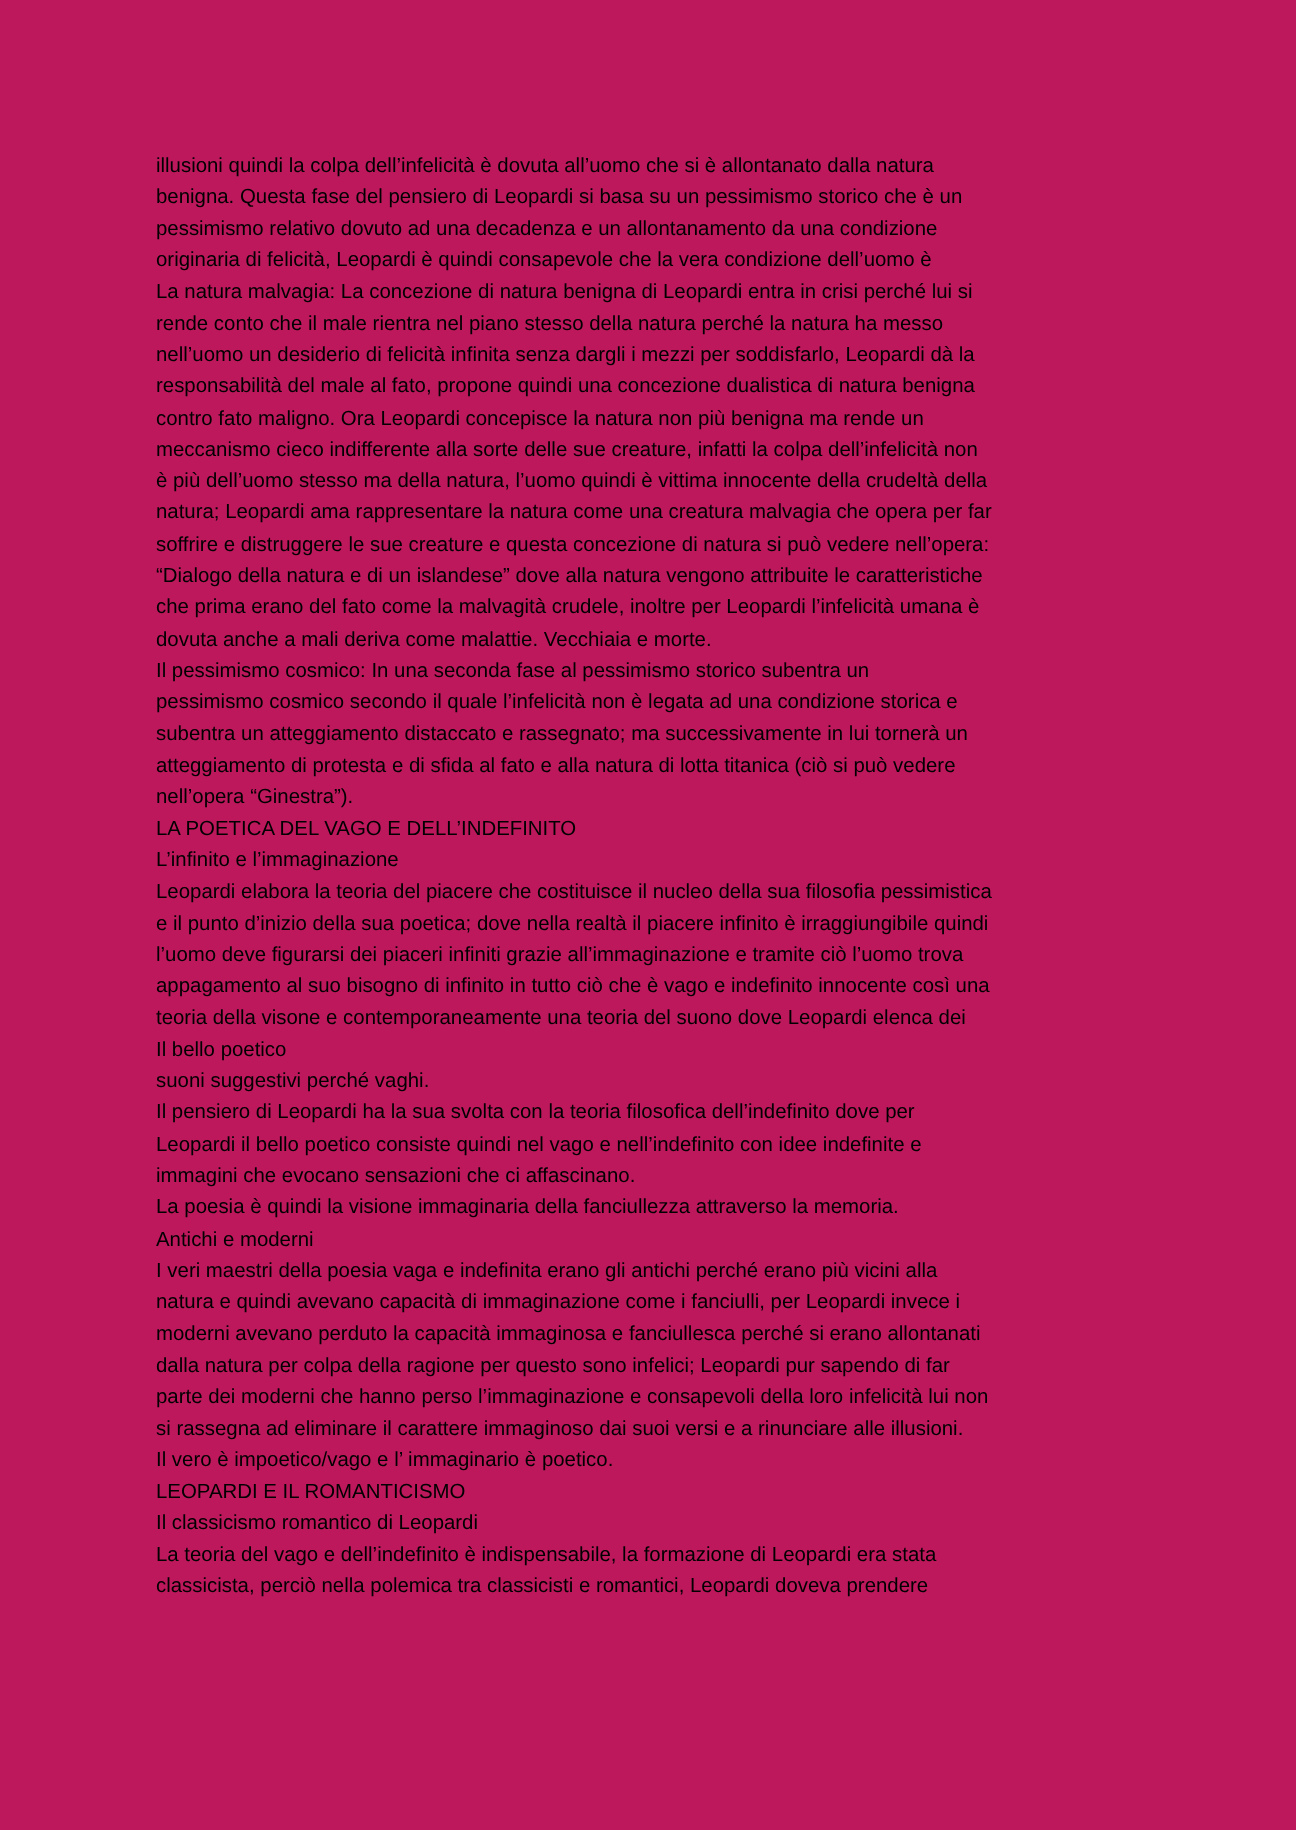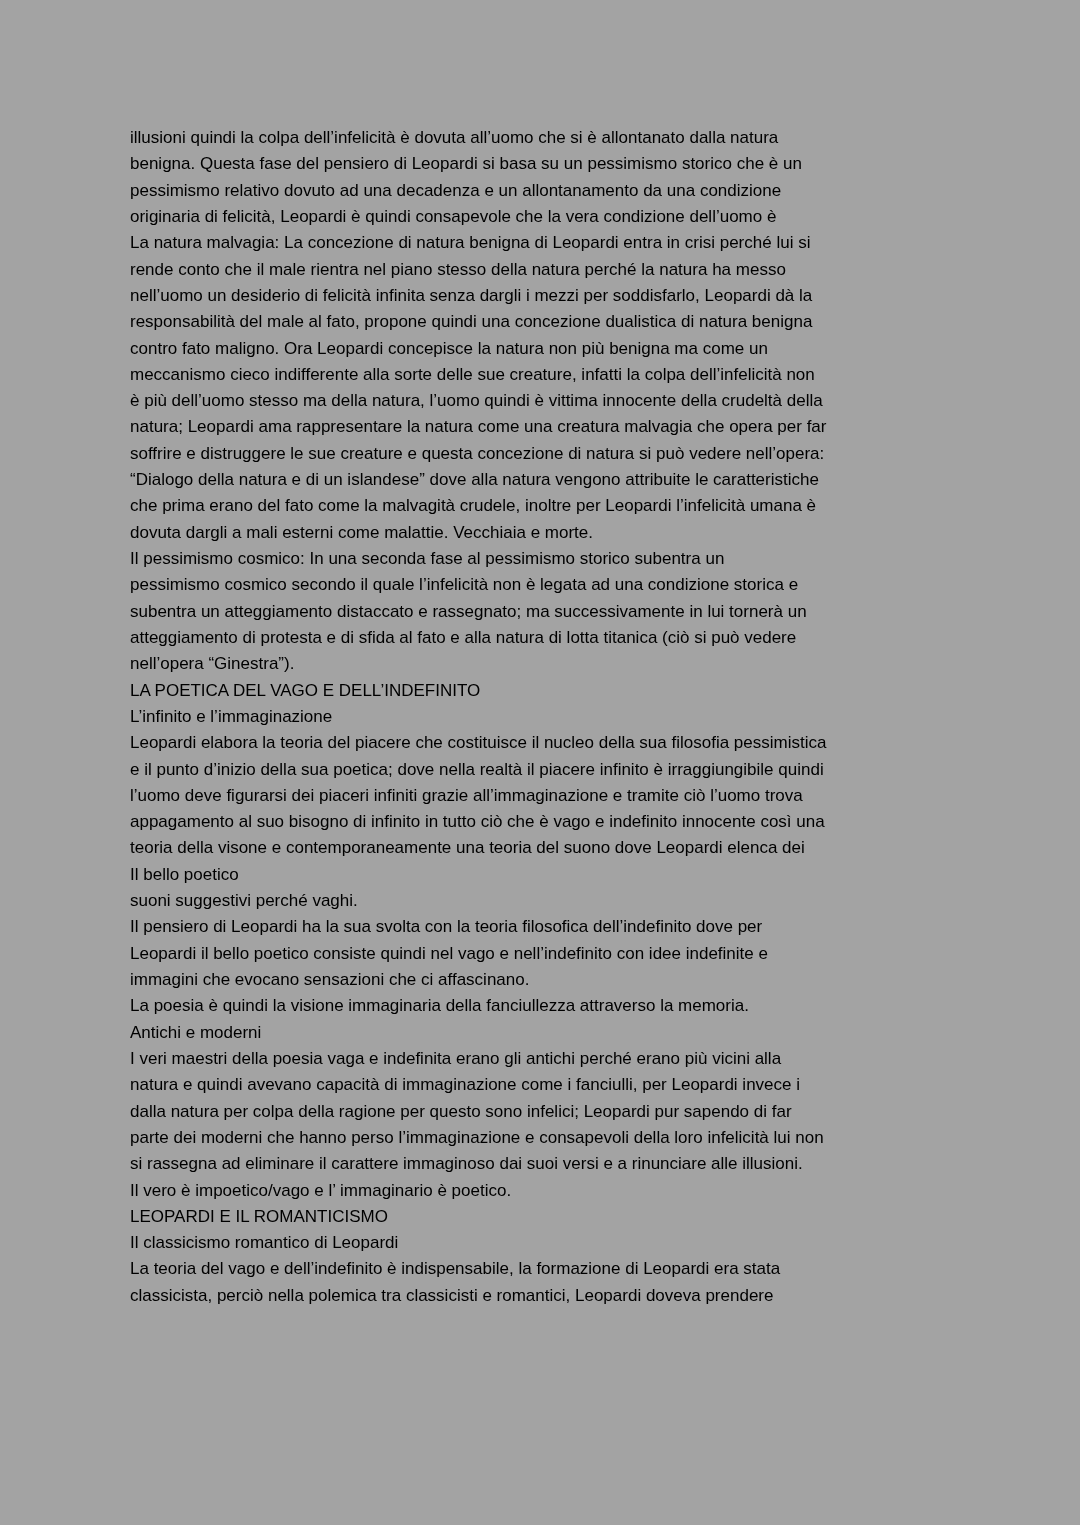--- a/index.html
+++ b/index.html
@@ -6,21 +6,21 @@
   body {
     width: 1080px;
     height: 1525px;
     background: #ffffff;
     font-family: "Liberation Sans", "DejaVu Sans", sans-serif;
   }
   .page {
     position: relative;
     width: 1080px;
     height: 1525px;
-    background: #a3a3a3;
+    background: #be185d;
     overflow: hidden;
   }
   .text-block {
     position: absolute;
     left: 130px;
     top: 125px;
     width: 840px;
     font-size: 17px;
     line-height: 26.32px;
     color: #000000;
@@ -38,28 +38,28 @@
 <div class="page">
   <div class="text-block" style="color: rgb(0, 0, 0);">
       <div class="line"><span class="run">illusioni quindi la colpa dell’infelicità è dovuta all’uomo che si è allontanato dalla natura</span></div>
       <div class="line"><span class="run">benigna. Questa fase del pensiero di Leopardi si basa su un pessimismo storico che è un</span></div>
       <div class="line"><span class="run">pessimismo relativo dovuto ad una decadenza e un allontanamento da una condizione</span></div>
       <div class="line"><span class="run">originaria di felicità, Leopardi è quindi consapevole che la vera condizione dell’uomo è</span></div>
       <div class="line"><span class="run bold">La natura malvagia</span><span class="run">: La concezione di natura benigna di Leopardi entra in crisi perché lui si</span></div>
       <div class="line"><span class="run">rende conto che il male rientra nel piano stesso della natura perché la natura ha messo</span></div>
       <div class="line"><span class="run">nell’uomo un desiderio di felicità infinita senza dargli i mezzi per soddisfarlo, Leopardi dà la</span></div>
       <div class="line"><span class="run">responsabilità del male al fato, propone quindi una concezione dualistica di natura benigna</span></div>
-      <div class="line"><span class="run">contro fato maligno. Ora Leopardi concepisce la natura non più benigna ma come un</span></div>
+      <div class="line"><span class="run">contro fato maligno. Ora Leopardi concepisce la natura non più benigna ma rende un</span></div>
       <div class="line"><span class="run">meccanismo cieco indifferente alla sorte delle sue creature, infatti la colpa dell’infelicità non</span></div>
       <div class="line"><span class="run">è più dell’uomo stesso ma della natura, l’uomo quindi è vittima innocente della crudeltà della</span></div>
       <div class="line"><span class="run">natura; Leopardi ama rappresentare la natura come una creatura malvagia che opera per far</span></div>
       <div class="line"><span class="run">soffrire e distruggere le sue creature e questa concezione di natura si può vedere nell’opera:</span></div>
       <div class="line"><span class="run">“Dialogo della natura e di un islandese” dove alla natura vengono attribuite le caratteristiche</span></div>
       <div class="line"><span class="run">che prima erano del fato come la malvagità crudele, inoltre per Leopardi l’infelicità umana è</span></div>
-      <div class="line"><span class="run">dovuta dargli a mali esterni come malattie. Vecchiaia e morte.</span></div>
+      <div class="line"><span class="run">dovuta anche a mali deriva come malattie. Vecchiaia e morte.</span></div>
       <div class="line"><span class="run bold">Il pessimismo cosmico</span><span class="run">: In una seconda fase al pessimismo storico subentra un</span></div>
       <div class="line"><span class="run">pessimismo cosmico secondo il quale l’infelicità non è legata ad una condizione storica e</span></div>
       <div class="line"><span class="run">subentra un atteggiamento distaccato e rassegnato; ma successivamente in lui tornerà un</span></div>
       <div class="line"><span class="run">atteggiamento di protesta e di sfida al fato e alla natura di lotta titanica (ciò si può vedere</span></div>
       <div class="line"><span class="run">nell’opera “Ginestra”).</span></div>
       <div class="line"><span class="run bold">LA POETICA DEL VAGO E DELL’INDEFINITO</span></div>
       <div class="line"><span class="run bold">L’infinito e l’immaginazione</span></div>
       <div class="line"><span class="run">Leopardi elabora la teoria del piacere che costituisce il nucleo della sua filosofia pessimistica</span></div>
       <div class="line"><span class="run">e il punto d’inizio della sua poetica; dove nella realtà il piacere infinito è irraggiungibile quindi</span></div>
       <div class="line"><span class="run">l’uomo deve figurarsi dei piaceri infiniti grazie all’immaginazione e tramite ciò l’uomo trova</span></div>
@@ -67,20 +67,21 @@
       <div class="line"><span class="run">teoria della visone e contemporaneamente una teoria del suono dove Leopardi elenca dei</span></div>
       <div class="line"><span class="run bold">Il bello poetico</span></div>
       <div class="line"><span class="run">suoni suggestivi perché vaghi.</span></div>
       <div class="line"><span class="run">Il pensiero di Leopardi ha la sua svolta con la teoria filosofica dell’indefinito dove per</span></div>
       <div class="line"><span class="run">Leopardi il bello poetico consiste quindi nel vago e nell’indefinito con idee indefinite e</span></div>
       <div class="line"><span class="run">immagini che evocano sensazioni che ci affascinano.</span></div>
       <div class="line"><span class="run">La poesia è quindi la visione immaginaria della fanciullezza attraverso la memoria.</span></div>
       <div class="line"><span class="run bold">Antichi e moderni</span></div>
       <div class="line"><span class="run">I veri maestri della poesia vaga e indefinita erano gli antichi perché erano più vicini alla</span></div>
       <div class="line"><span class="run">natura e quindi avevano capacità di immaginazione come i fanciulli, per Leopardi invece i</span></div>
+      <div class="line"><span class="run">moderni avevano perduto la capacità immaginosa e fanciullesca perché si erano allontanati</span></div>
       <div class="line"><span class="run">dalla natura per colpa della ragione per questo sono infelici; Leopardi pur sapendo di far</span></div>
       <div class="line"><span class="run">parte dei moderni che hanno perso l’immaginazione e consapevoli della loro infelicità lui non</span></div>
       <div class="line"><span class="run">si rassegna ad eliminare il carattere immaginoso dai suoi versi e a rinunciare alle illusioni.</span></div>
       <div class="line"><span class="run">Il vero è impoetico/vago e l’ immaginario è poetico.</span></div>
       <div class="line"><span class="run bold">LEOPARDI E IL ROMANTICISMO</span></div>
       <div class="line"><span class="run bold">Il classicismo romantico di Leopardi</span></div>
       <div class="line"><span class="run">La teoria del vago e dell’indefinito è indispensabile, la formazione di Leopardi era stata</span></div>
       <div class="line"><span class="run">classicista, perciò nella polemica tra classicisti e romantici, Leopardi doveva prendere</span></div>
     </div>
 </div>

